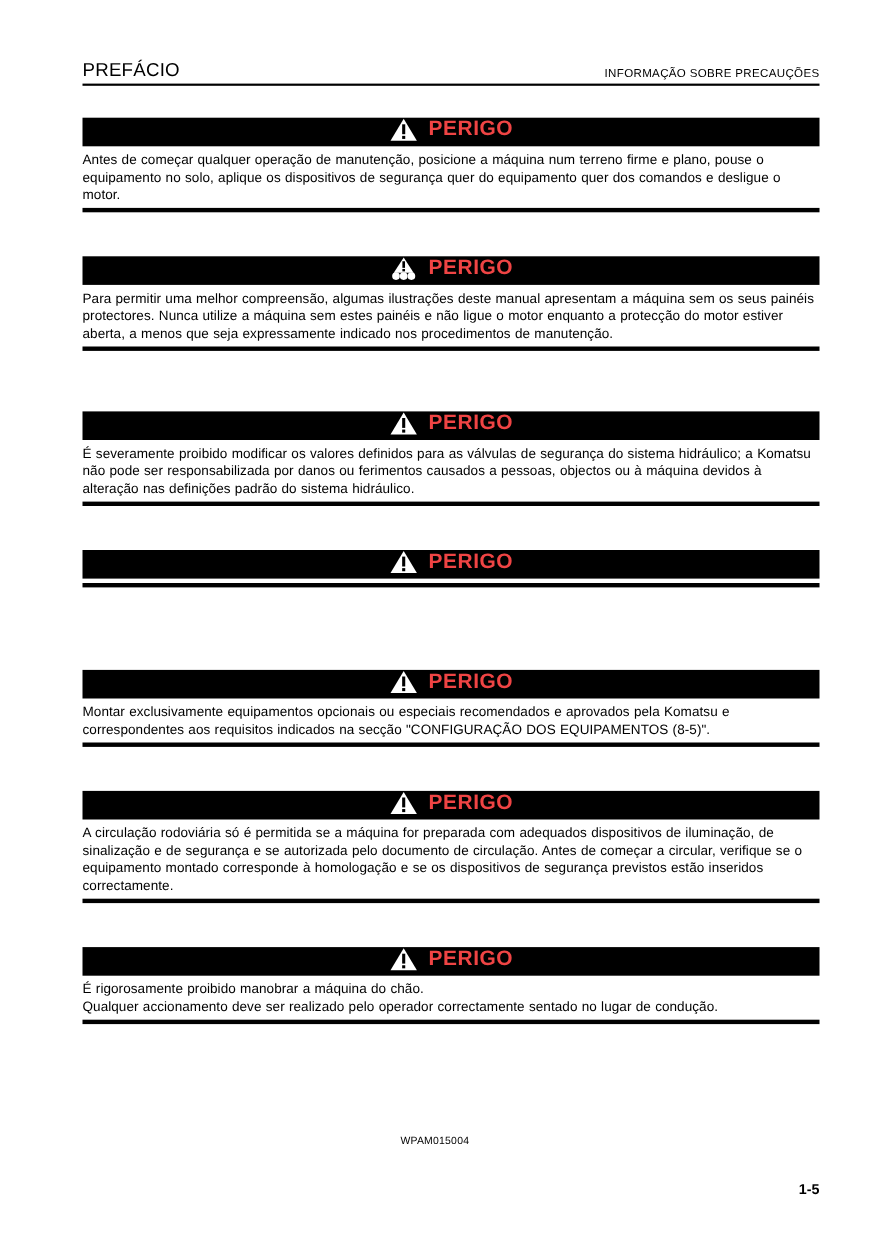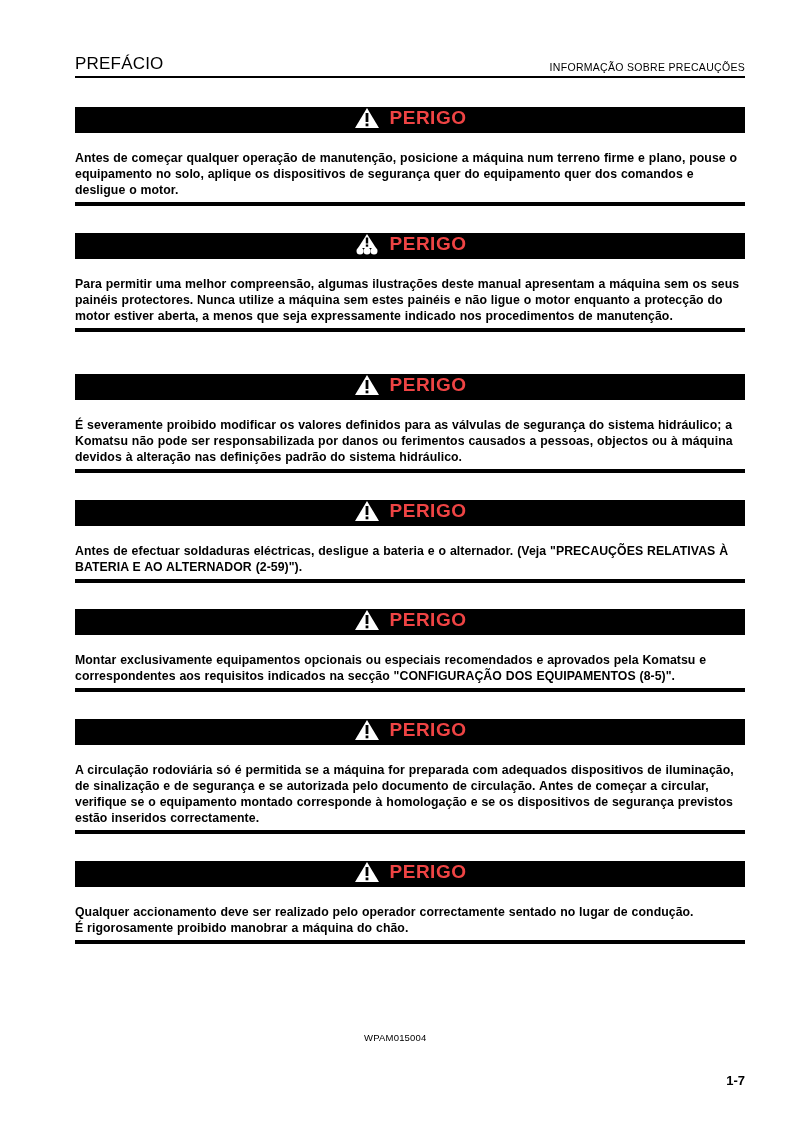--- a/index.html
+++ b/index.html
@@ -54,23 +54,23 @@
       height: 22px;
       margin-right: 10px;
       display: inline-block;
     }
     .warning .bar .label {
       font-size: 19px;
       font-weight: bold;
       letter-spacing: 0.5px;
     }
     .warning .body {
-      padding-top: 17px;
+      padding-top: 4px;
       font-size: 12.3px;
-      font-weight: bold;
+      font-weight: normal;
       line-height: 16px;
       letter-spacing: 0.05px;
       word-spacing: 0.4px;
     }
     .warning .body p {
       margin: 0;
     }
     .warning .rule {
       margin-top: 4px;
       height: 4px;
@@ -149,23 +149,20 @@
 
 <div class="warning" style="top:500px;">
   <div class="bar">
     <svg class="icon" viewBox="0 0 26 22">
       <polygon points="13,1 25,21 1,21" fill="#fff"></polygon>
       <rect x="11.6" y="6" width="2.8" height="9" fill="#000"></rect>
       <rect x="11.6" y="16.5" width="2.8" height="2.8" fill="#000"></rect>
     </svg>
     <span class="label">PERIGO</span>
   </div>
-  <div class="body">
-    <p>Antes de efectuar soldaduras eléctricas, desligue a bateria e o alternador. (Veja "PRECAUÇÕES RELATIVAS À BATERIA E AO ALTERNADOR (2-59)").</p>
-  </div>
   <div class="rule"></div>
 </div>
 
 <div class="warning" style="top:609px;">
   <div class="bar">
     <svg class="icon" viewBox="0 0 26 22">
       <polygon points="13,1 25,21 1,21" fill="#fff"></polygon>
       <rect x="11.6" y="6" width="2.8" height="9" fill="#000"></rect>
       <rect x="11.6" y="16.5" width="2.8" height="2.8" fill="#000"></rect>
     </svg>
@@ -195,22 +192,22 @@
 <div class="warning" style="top:861px;">
   <div class="bar">
     <svg class="icon" viewBox="0 0 26 22">
       <polygon points="13,1 25,21 1,21" fill="#fff"></polygon>
       <rect x="11.6" y="6" width="2.8" height="9" fill="#000"></rect>
       <rect x="11.6" y="16.5" width="2.8" height="2.8" fill="#000"></rect>
     </svg>
     <span class="label">PERIGO</span>
   </div>
   <div class="body">
+    <p>É rigorosamente proibido manobrar a máquina do chão.</p>
     <p>Qualquer accionamento deve ser realizado pelo operador correctamente sentado no lugar de condução.</p>
-    <p>É rigorosamente proibido manobrar a máquina do chão.</p>
   </div>
   <div class="rule"></div>
 </div>
 
 <div class="page-footer">
   <span class="code">WPAM015004</span>
-  <span class="pagenum">1-7</span>
+  <span class="pagenum">1-5</span>
 </div>
 
 </body></html>

